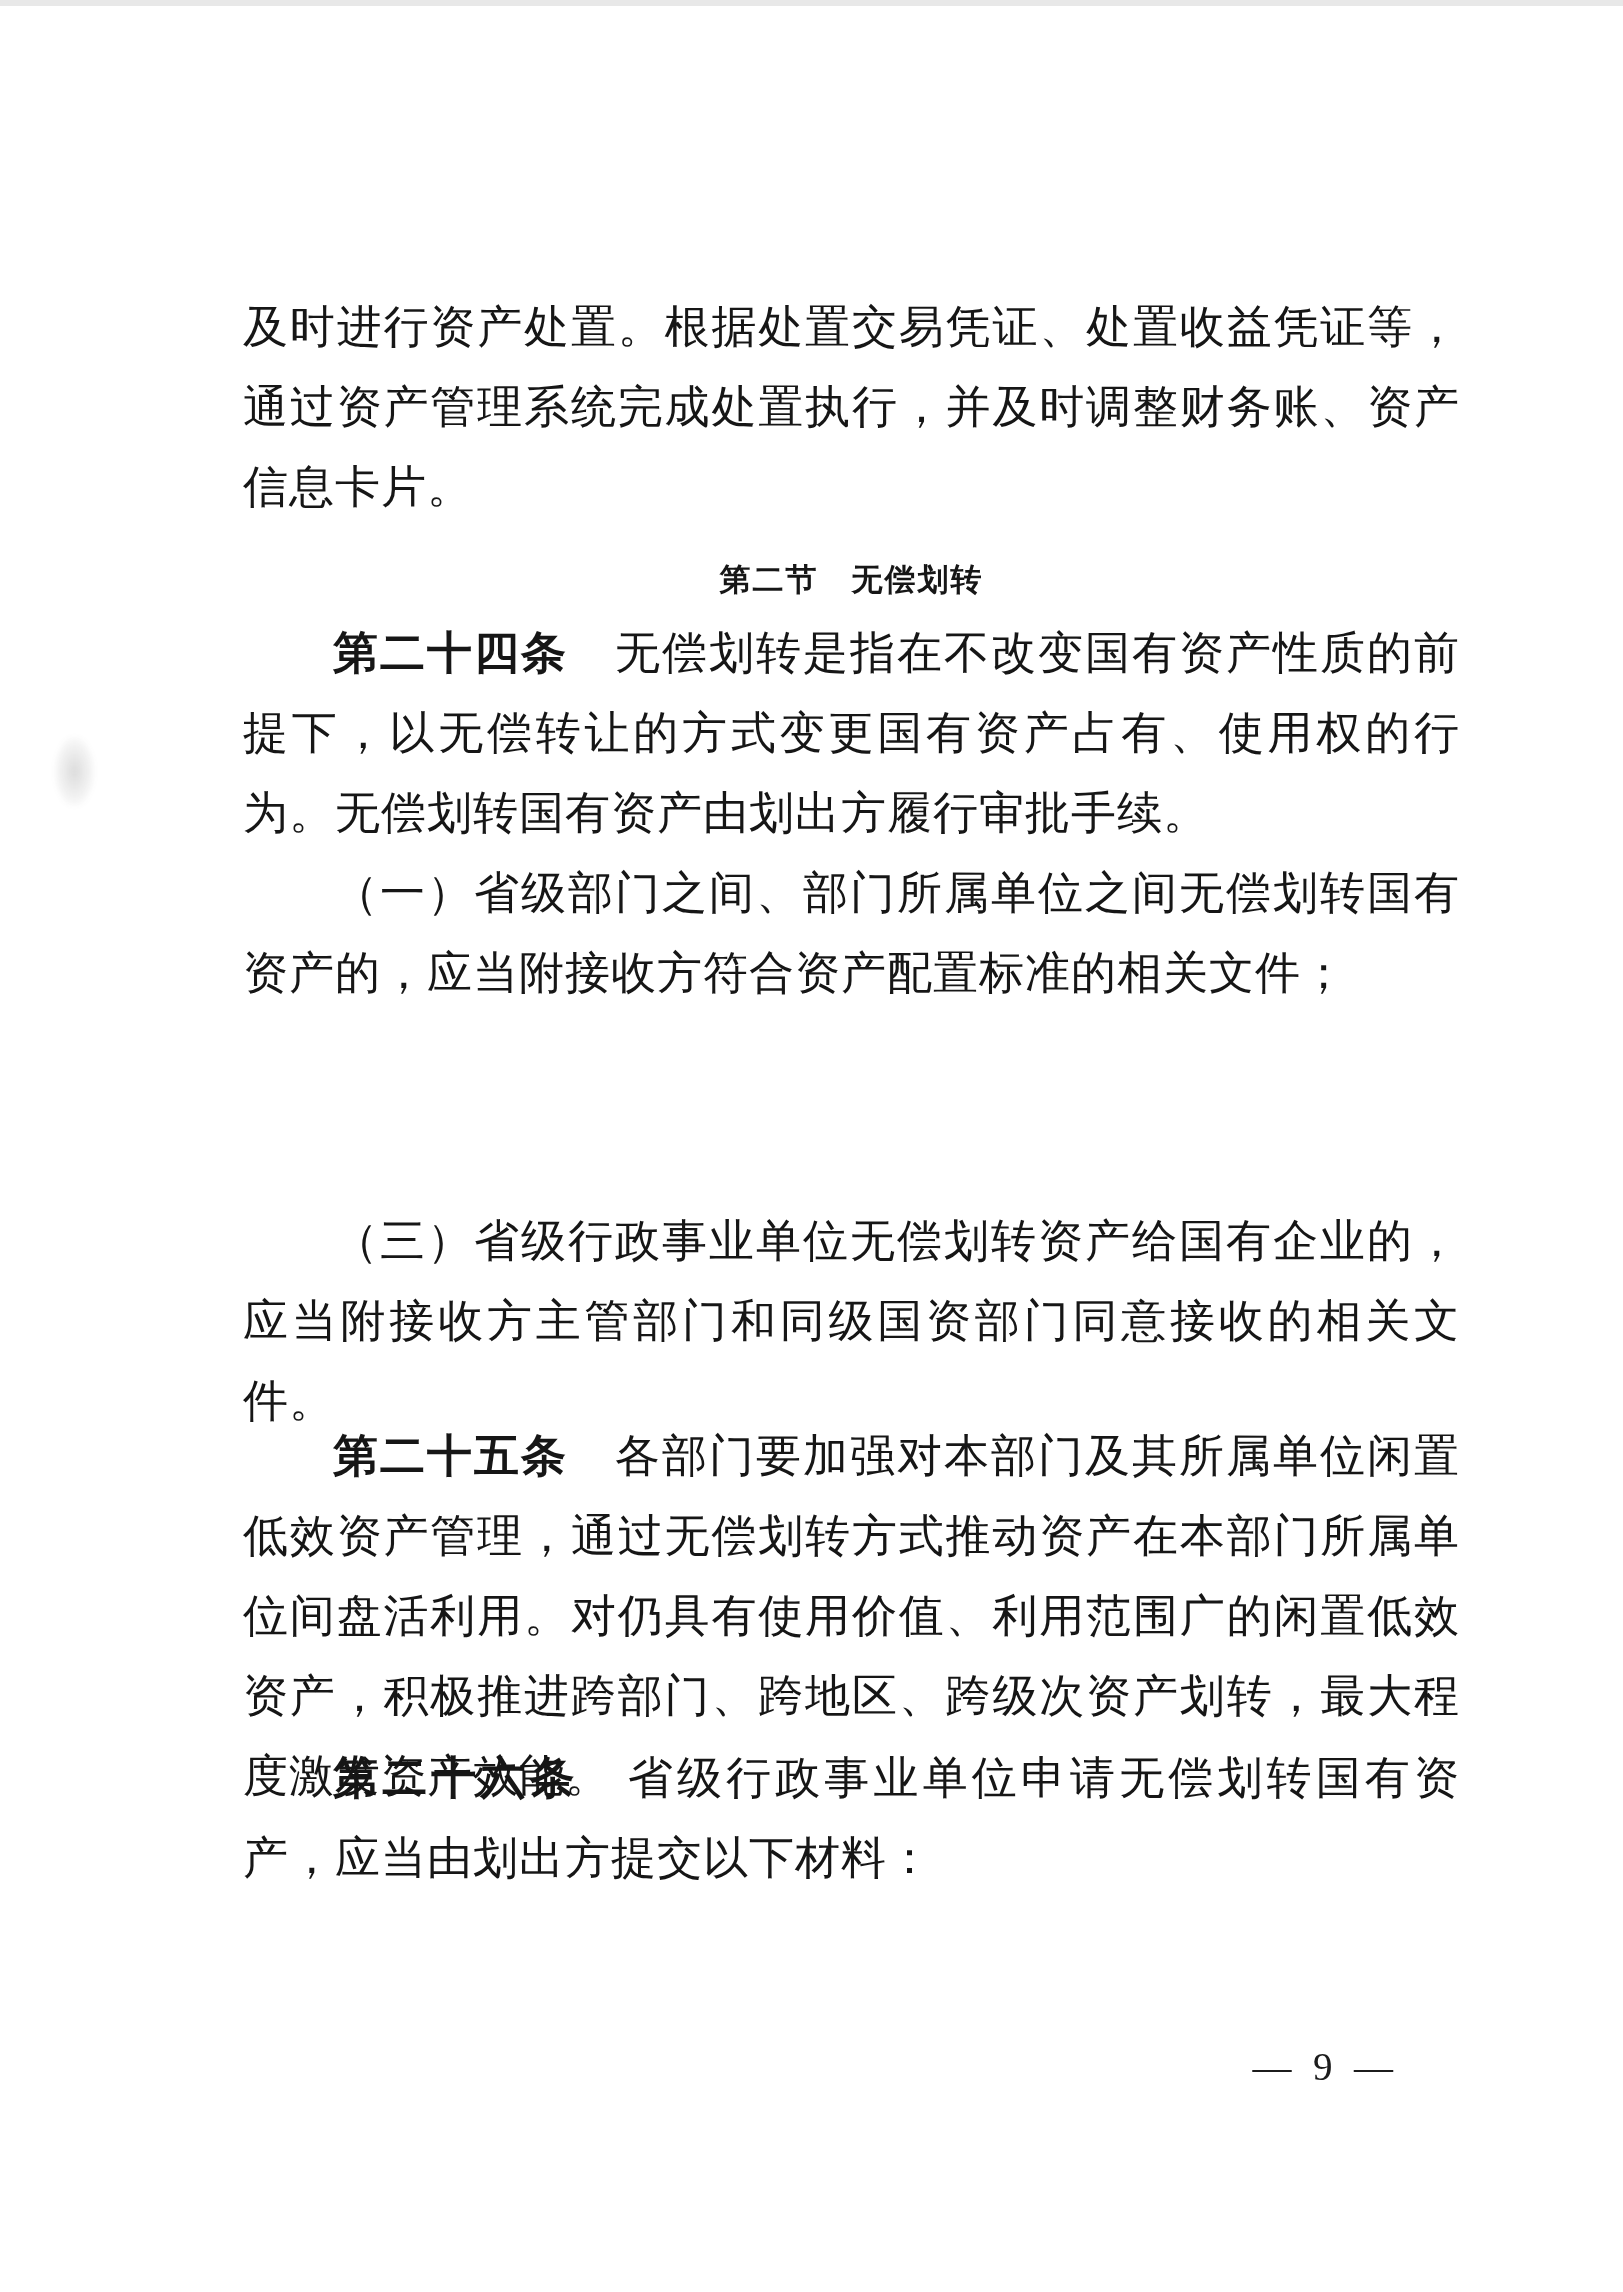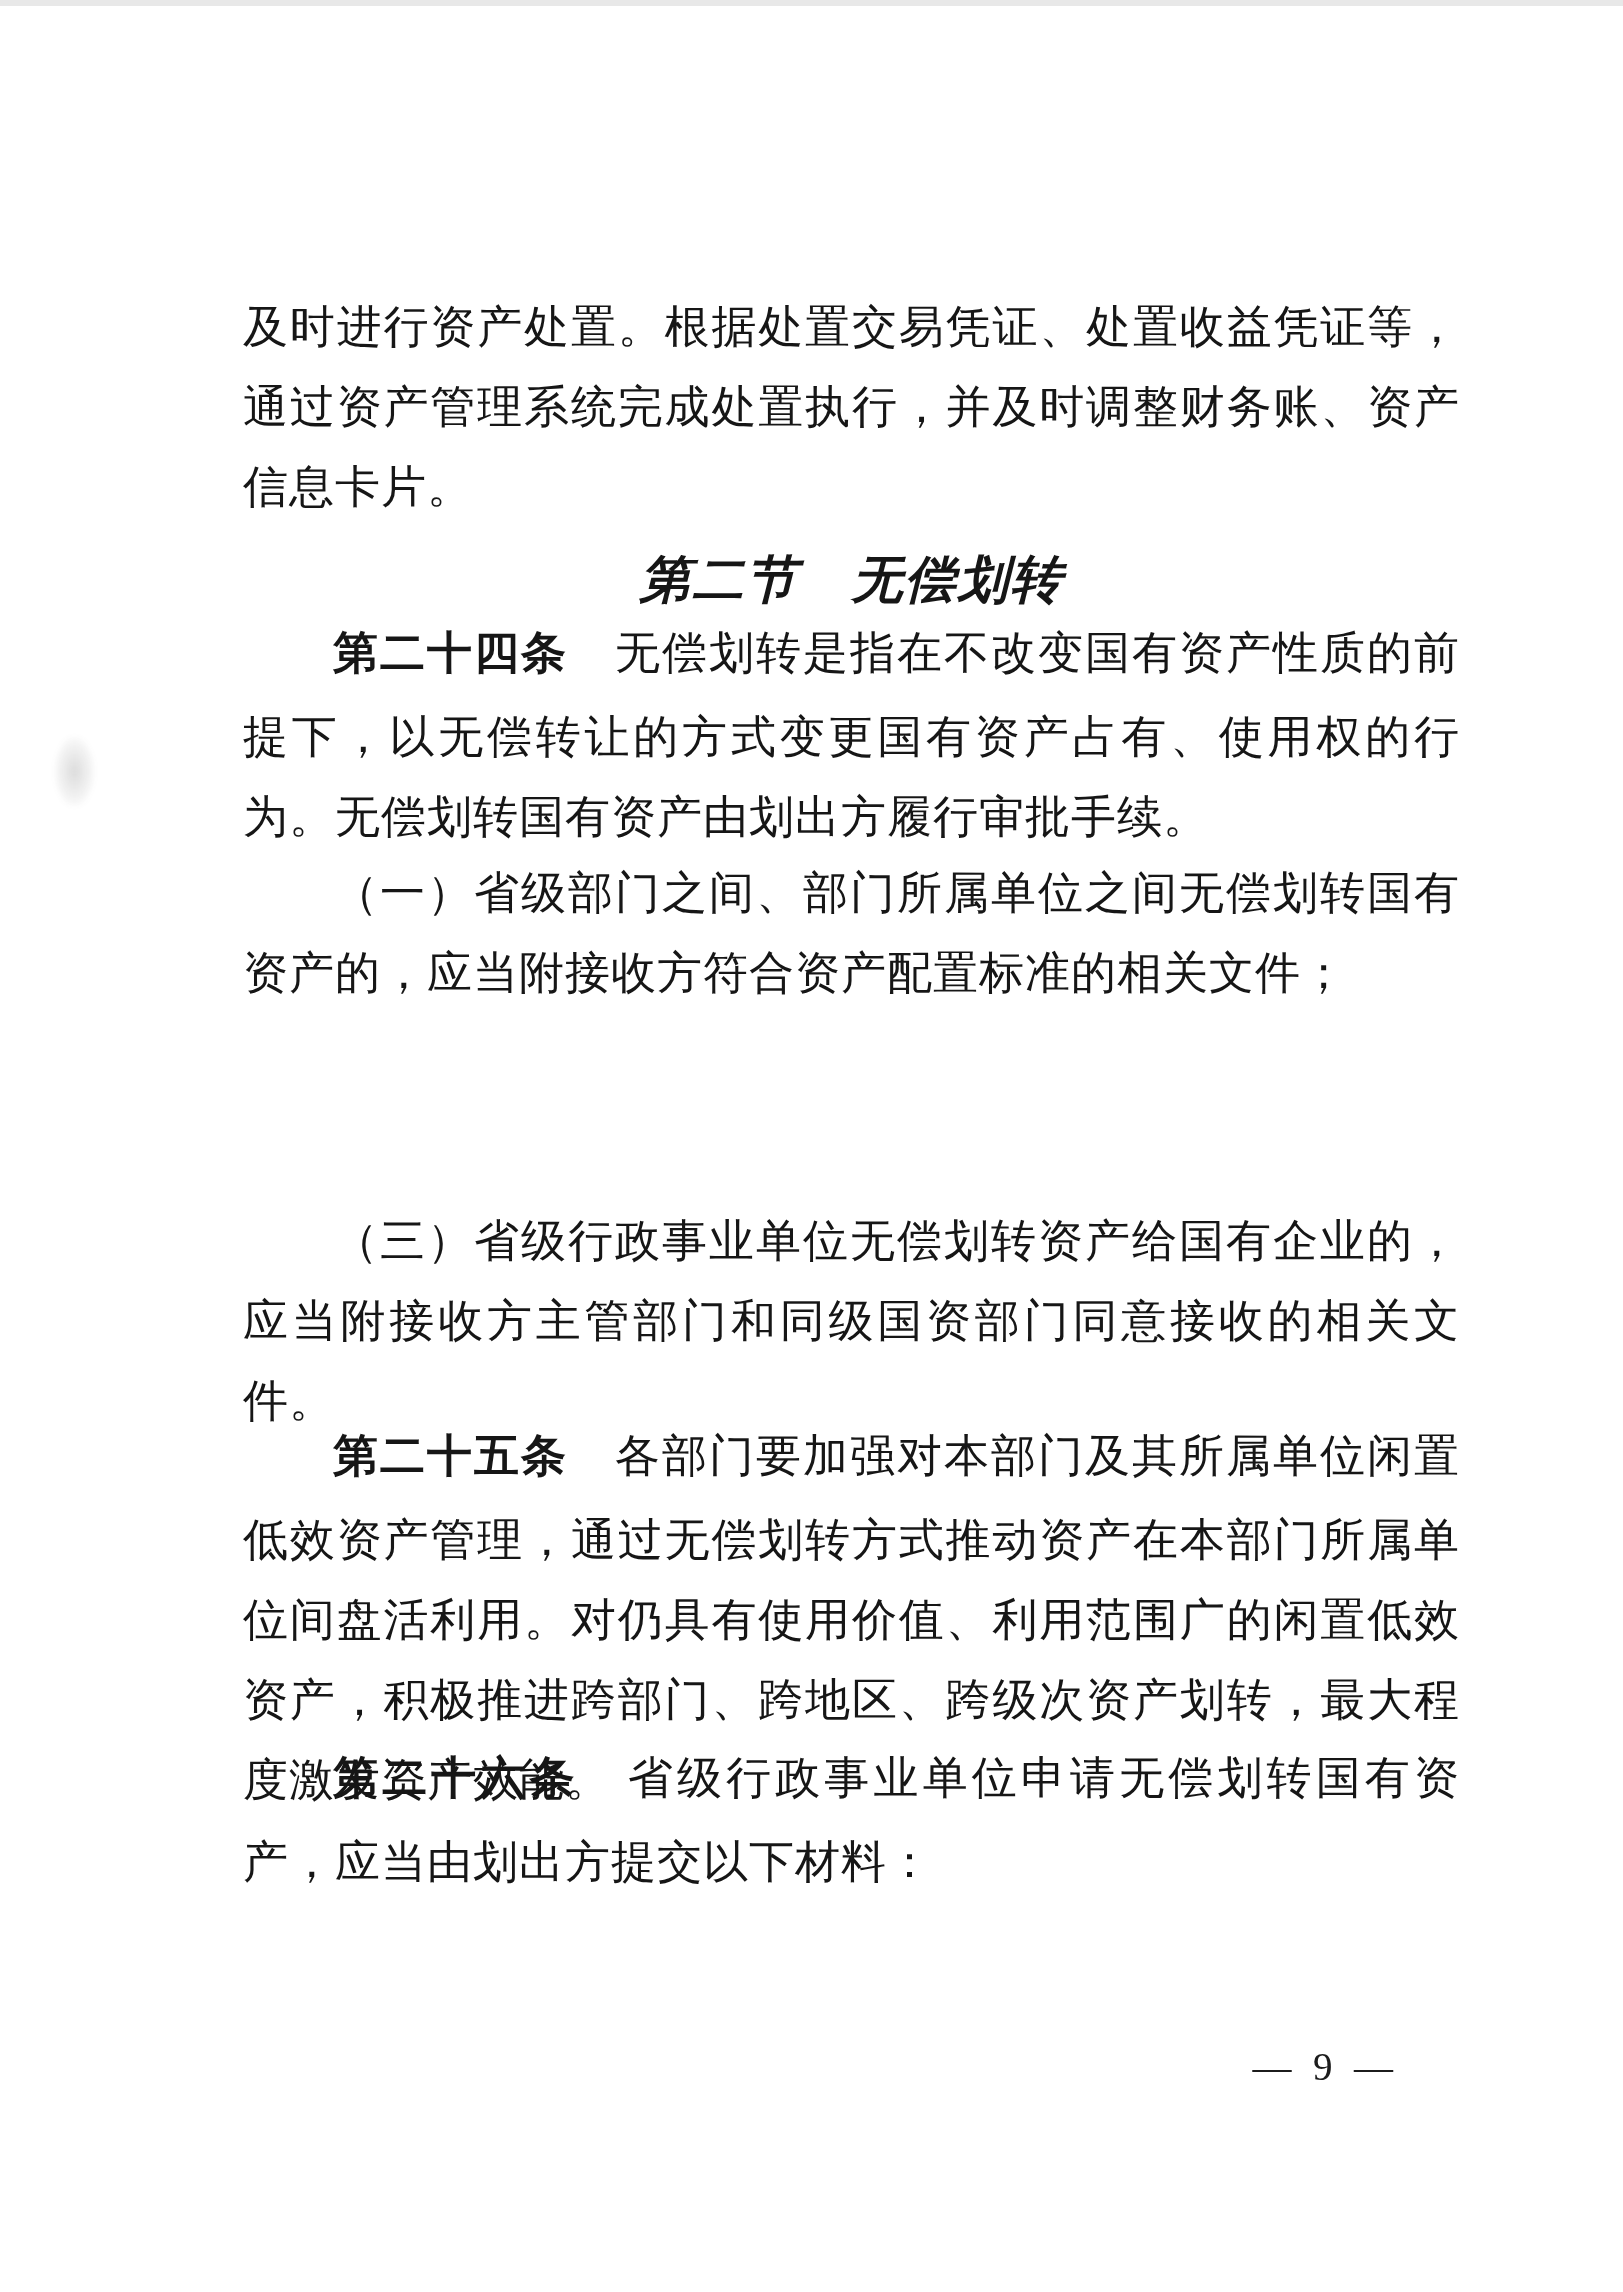--- a/index.html
+++ b/index.html
@@ -33,33 +33,32 @@
     line-height: 80px;
     text-align: justify;
     letter-spacing: 1px;
     font-weight: 400;
   }
   .para.indent {
     text-indent: 2em;
   }
   .para .lead {
     font-weight: 700;
-    font-family: Liberation Mono, monospace;
+    font-family: Liberation Sans, sans-serif;
   }
   .heading {
     position: absolute;
     left: 0;
     right: 0;
     margin: 0;
-    font-size: 51px;
+    font-size: 31px;
     line-height: 80px;
     text-align: center;
     font-weight: 700;
     letter-spacing: 2px;
-    font-style: italic;
   }
   .pagenum {
     position: absolute;
     top: 2041px;
     right: 224px;
     font-size: 39px;
     line-height: 39px;
     letter-spacing: 5.9px;
     color: #1c1c1c;
   }

